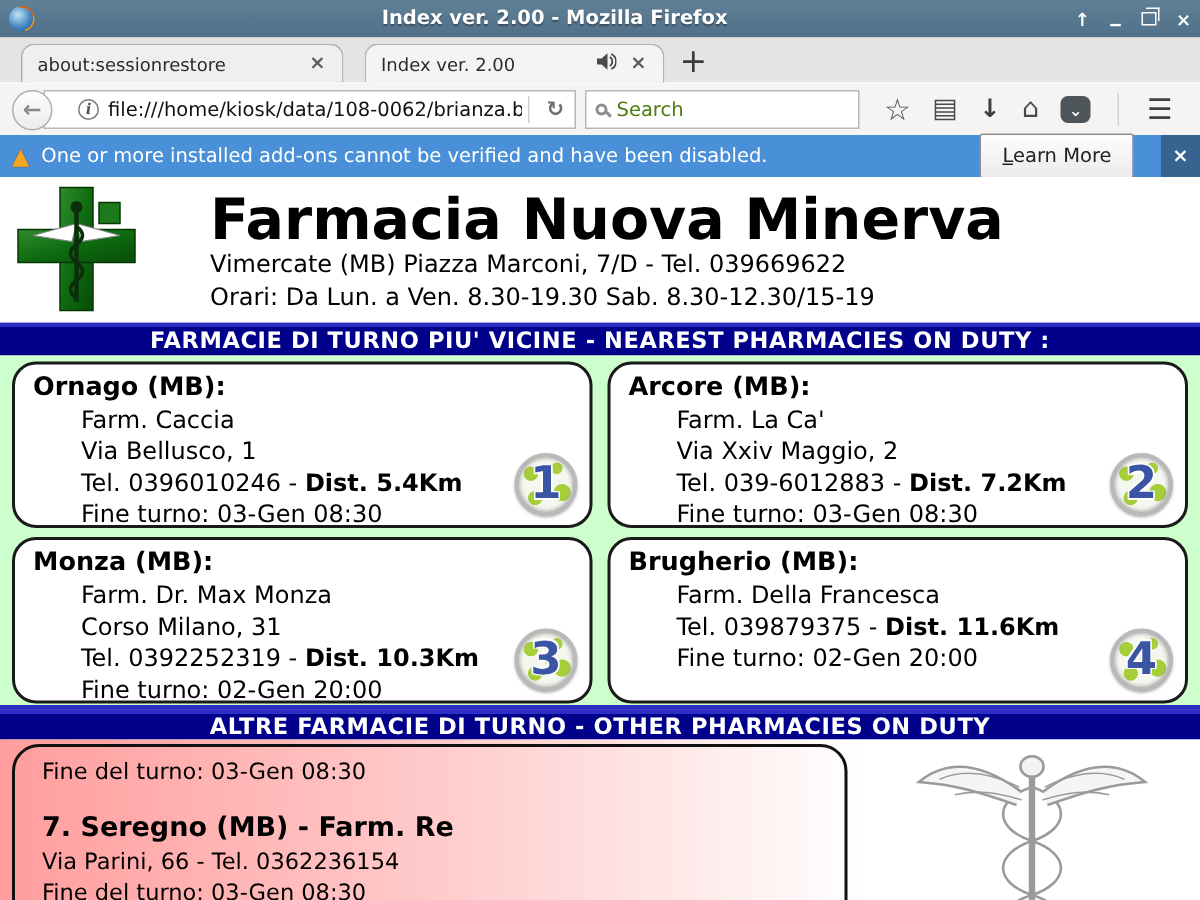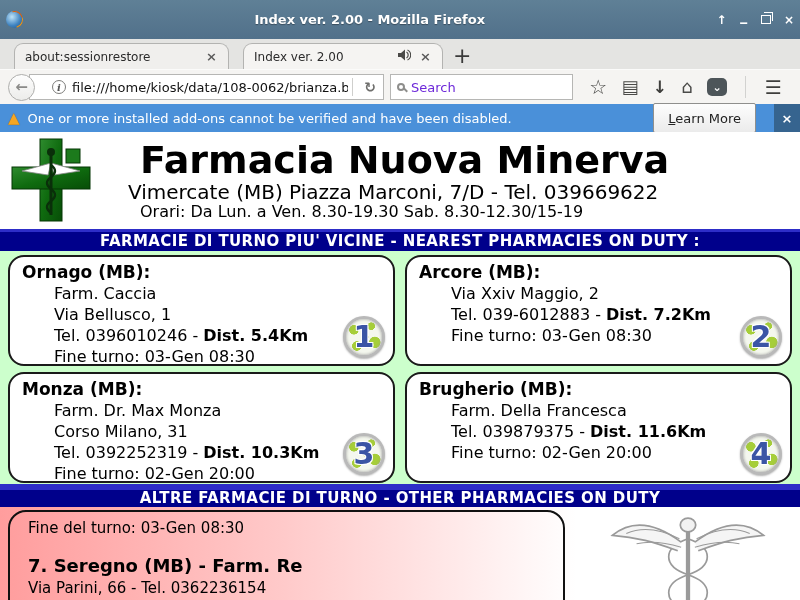--- a/index.html
+++ b/index.html
@@ -1,21 +1,21 @@
 <!DOCTYPE html>
 <html><head>
 <meta charset="utf-8">
 <style>
   * { margin:0; padding:0; box-sizing:border-box; }
   html,body { width:800px; height:600px; overflow:hidden; background:#fff;
               font-family:"DejaVu Sans","Liberation Sans",sans-serif; }
   #screen { position:relative; width:800px; height:600px; overflow:hidden; }
 
   
-  .titlebar { height:39px; background:linear-gradient(#5f8096,#51708a); display:flex;
+  .titlebar { height:25px; background:linear-gradient(#5f8096,#51708a); display:flex;
               align-items:center; padding:0 6px; color:#fff; }
   .ff-logo { width:17px; height:17px; border-radius:50%;
              background:radial-gradient(circle at 35% 35%, #bfe3f7 0%, #3f83c0 55%, #1d4f80 100%);
              position:relative; overflow:hidden; flex:0 0 auto; }
   .ff-logo::after { content:""; position:absolute; inset:-2px;
              border:3px solid transparent; border-top-color:#e66000; border-right-color:#ff9500;
              border-radius:50%; transform:rotate(30deg); }
   .titlebar .wtitle { flex:1; text-align:center; font-weight:bold; font-size:13px;
              text-shadow:0 1px 1px rgba(0,0,0,.35); }
   .wbtns { display:flex; gap:13px; align-items:center; font-size:12px; }
@@ -50,21 +50,21 @@
               font-size:10px; font-weight:bold; display:flex; align-items:center; justify-content:center;
               margin:0 6px; flex:0 0 auto; font-family:"DejaVu Serif",serif; font-style:italic; }
   .urltext { flex:1; font-size:13px; color:#111; white-space:nowrap; overflow:hidden; }
   .urlsep { width:1px; height:18px; background:#cfcfcd; margin:0 4px; }
   .reload { color:#6f6f6d; font-size:14px; font-weight:bold; padding:0 7px; }
   .searchbox { width:183px; height:26px; background:#fff; border:1px solid #b6b6b4; display:flex;
                align-items:center; padding:0 6px; gap:6px; }
   .mag { width:8px; height:8px; border:2px solid #8e8e8c; border-radius:50%; position:relative; flex:0 0 auto; }
   .mag::after { content:""; position:absolute; width:5px; height:2px; background:#8e8e8c;
                 right:-5px; bottom:-2px; transform:rotate(45deg); }
-  .searchph { font-size:13px; color:#6d28d9; }
+  .searchph { font-size:13px; color:#4d7c0f; }
   .navicons { display:flex; align-items:center; gap:4px; flex:1; justify-content:space-evenly; }
   .nicon { font-size:18px; color:#4a4a48; line-height:1; }
   .nicon.star { font-size:20px; }
   .nicon.dl { font-weight:bold; font-size:17px; color:#3e3e3c; }
   .pocket { width:20px; height:18px; border-radius:5px; background:#4d5559; color:#fff; display:flex;
             align-items:center; justify-content:center; font-size:11px; font-weight:bold; }
   .navsep { width:1px; height:22px; background:#d2d2d0; margin:0 4px; }
   .hamb { font-size:19px; color:#3e3e3c; }
 
   
@@ -76,21 +76,21 @@
                display:flex; align-items:center; }
   .learnmore .lm::first-letter { text-decoration:underline; }
   .notifclose { width:26px; height:28px; background:#36648f; color:#fff; font-weight:bold; font-size:13px;
                 display:flex; align-items:center; justify-content:center; }
 
   
   .pharmheader { height:97px; background:#fff; position:relative; }
   .crosslogo { position:absolute; left:10px; top:5px; width:82px; height:86px; }
   .ph-title { position:absolute; left:140px; top:6px; font-size:38px; font-weight:bold; color:#000;
               letter-spacing:0px; }
-  .ph-addr { position:absolute; left:128px; top:48px; font-size:20px; color:#000; }
+  .ph-addr { position:absolute; left:140px; top:48px; font-size:16px; color:#000; }
   .ph-hours { position:absolute; left:140px; top:70px; font-size:16px; color:#000; }
 
   
   .banner { background:#00008b; border-top:3px solid #2d2dc8; color:#fff; text-align:center;
             font-weight:bold; font-size:15px; letter-spacing:.4px; }
   .banner1 { height:22px; line-height:19px; }
   .banner2 { height:20px; line-height:17px; border-top:3px solid #2d2dc8; }
 
   
   .greenzone { height:233px; background:#ccffcc; padding:4px 8px 0 8px;
@@ -223,20 +223,21 @@
       <div class="ln">Via Bellusco, 1</div>
       <div class="ln"><span>Tel. 0396010246 - </span><span class="dist">Dist. 5.4Km</span></div>
       <div class="ln">Fine turno: 03-Gen 08:30</div>
       <div class="badge">
           <span>1</span>
         </div>
     </div>
 
     <div class="card">
       <div class="city">Arcore (MB):</div>
+      <div class="ln">Farm. La Ca'</div>
       <div class="ln">Via Xxiv Maggio, 2</div>
       <div class="ln"><span>Tel. 039-6012883 - </span><span class="dist">Dist. 7.2Km</span></div>
       <div class="ln">Fine turno: 03-Gen 08:30</div>
       <div class="badge">
           <span>2</span>
         </div>
     </div>
 
     <div class="card">
       <div class="city">Monza (MB):</div>

